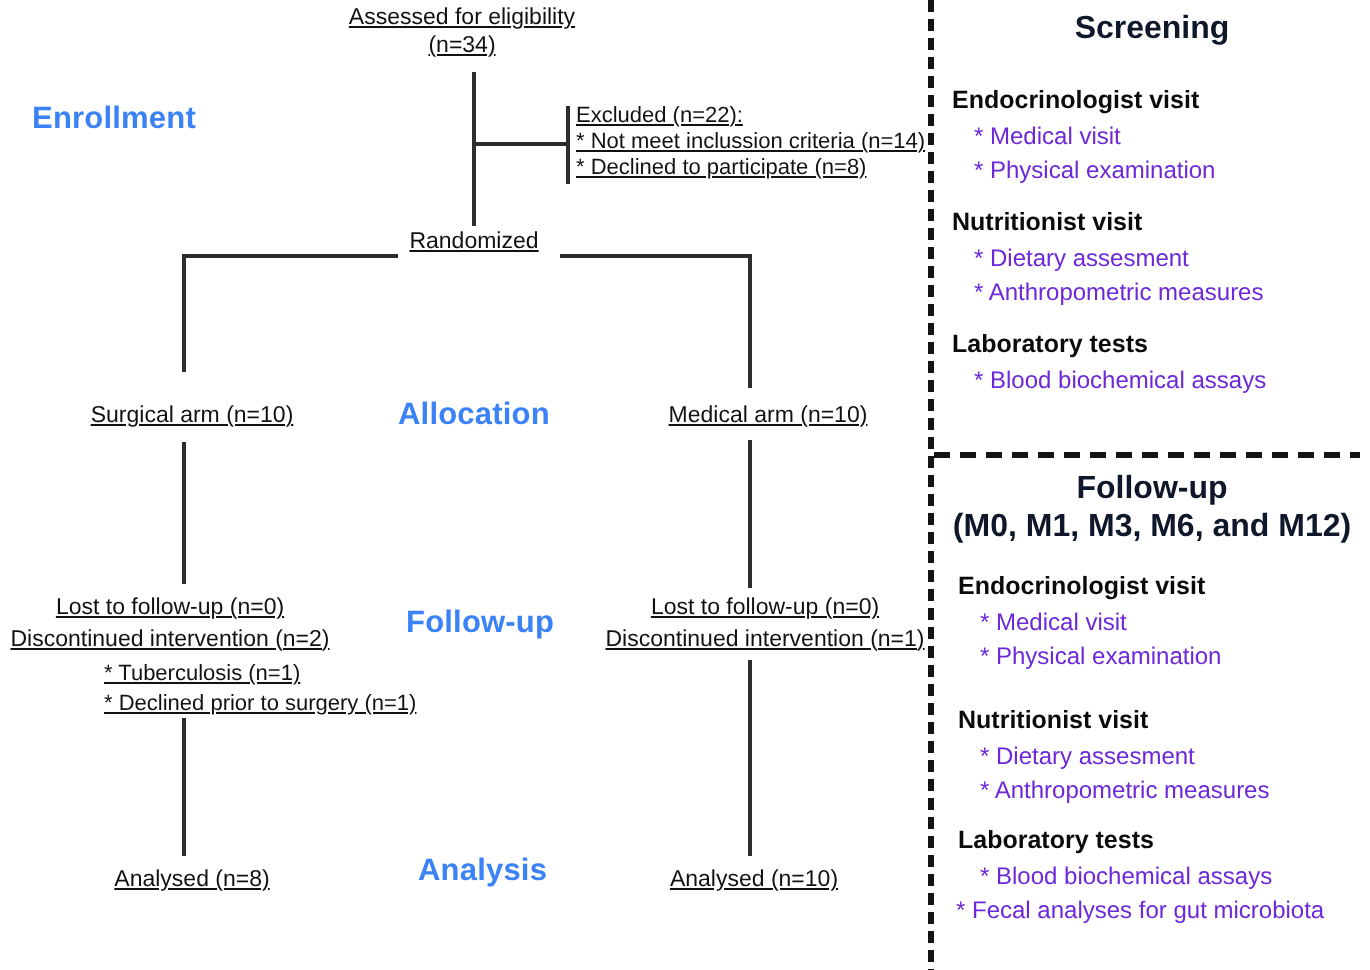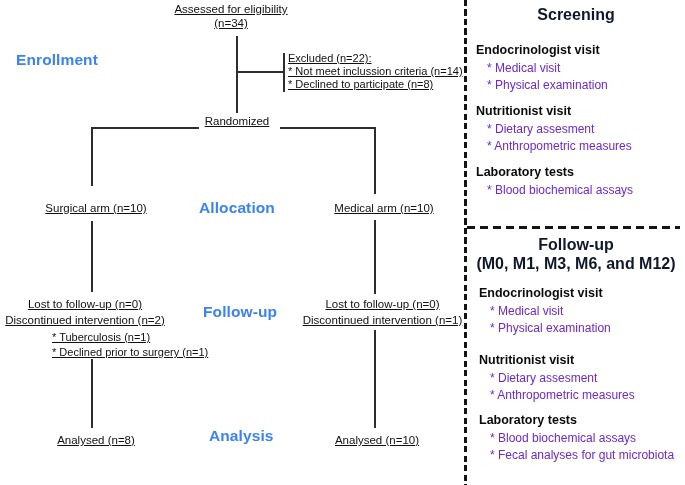--- a/index.html
+++ b/index.html
@@ -170,17 +170,17 @@
 
     <div>
       <div class="sec-h" style="margin-top:16px;margin-left:12px;">Nutritionist visit</div>
       <div class="sec-i" style="margin-top:2px;margin-left:23px;">* Dietary assesment</div>
       <div class="sec-i" style="margin-left:23px;">* Anthropometric measures</div>
     </div>
 
     <div>
       <div class="sec-h" style="margin-top:9px;margin-left:12px;">Laboratory tests</div>
       <div class="sec-i" style="margin-top:2px;margin-left:23px;">* Blood biochemical assays</div>
-      <div class="sec-i" style="margin-left:23px;">* Fecal analyses for gut microbiota</div>
+      <div class="sec-i" style="margin-left:11px;">* Fecal analyses for gut microbiota</div>
     </div>
   </div>
 
 </div>
 
 </body></html>

